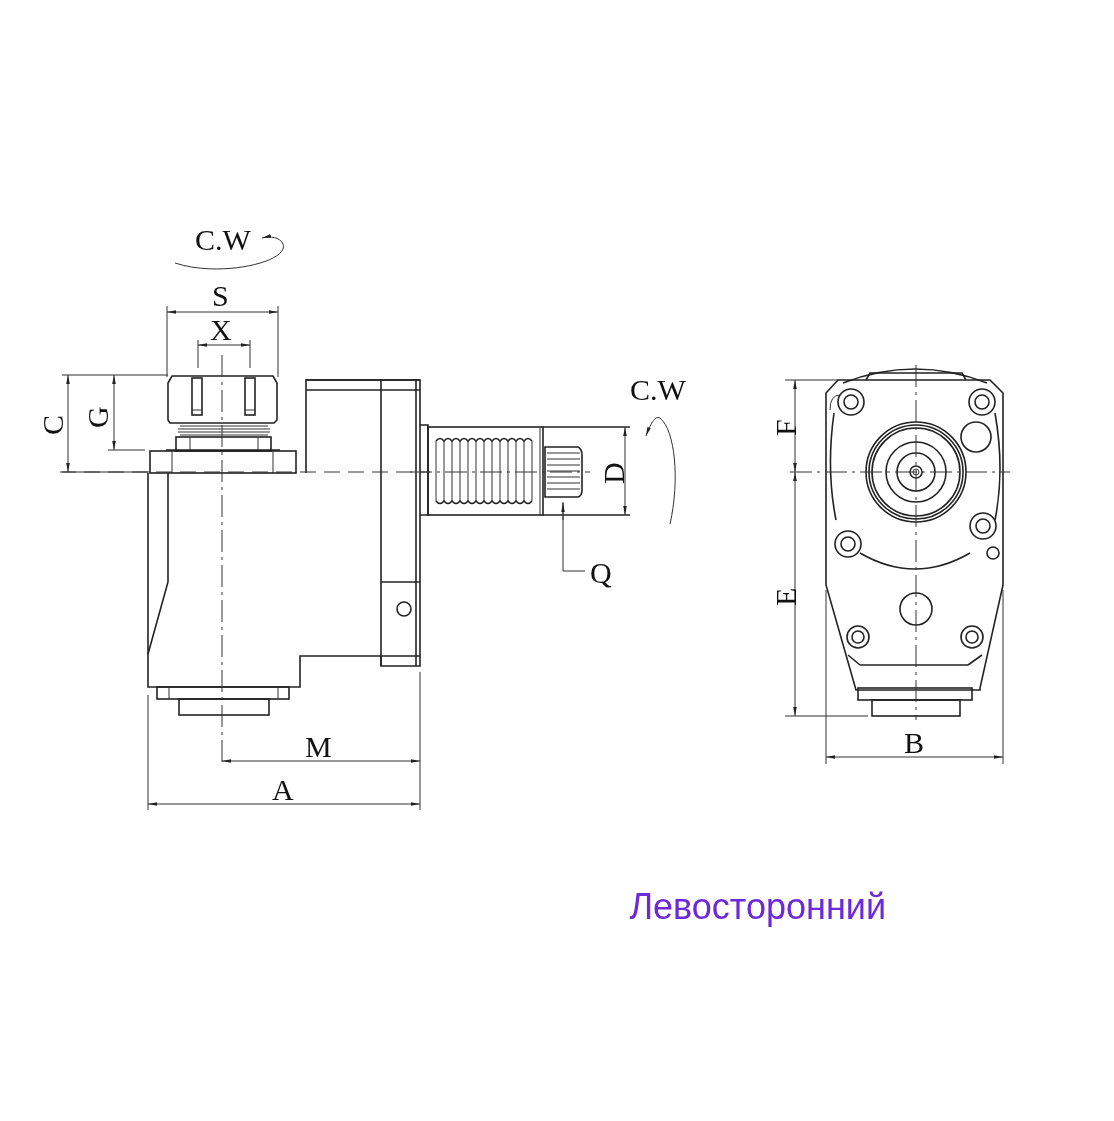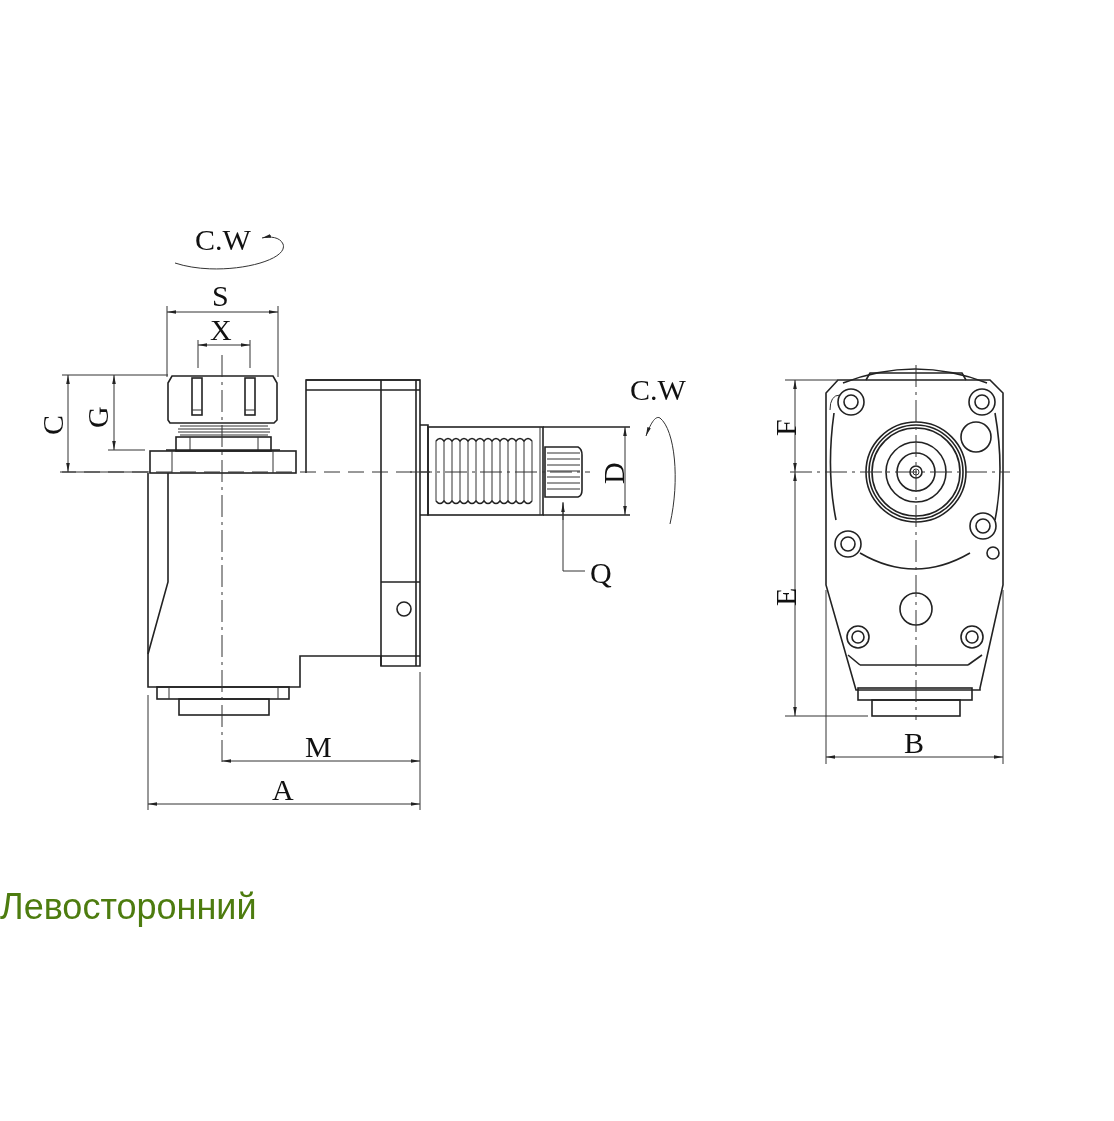--- a/index.html
+++ b/index.html
@@ -4,22 +4,22 @@
 <style>
   html, body { margin: 0; padding: 0; background: #ffffff; }
   body { width: 1114px; height: 1121px; position: relative; overflow: hidden; }
   #drawing { position: absolute; left: 0; top: 0; width: 1114px; height: 1121px; }
   .ln { stroke: #222; stroke-width: 1.6; fill: none; }
   .thin { stroke: #333; stroke-width: 1; fill: none; }
   .center { stroke: #333; stroke-width: 1; fill: none; stroke-dasharray: 22 5 3 5; }
   .dash { stroke: #333; stroke-width: 1; fill: none; stroke-dasharray: 16 8; }
   .dimtxt { font-family: "Liberation Serif", "DejaVu Serif", serif; font-size: 30px; fill: #111; }
   .caption {
-    position: absolute; left: 0; width: 886px; top: 886px; text-align: left;
-    font-family: "Liberation Sans", "DejaVu Sans", sans-serif; font-size: 36px; color: #4d7c0f;
+    position: absolute; left: 0; width: 886px; top: 886px; text-align: right;
+    font-family: "Liberation Sans", "DejaVu Sans", sans-serif; font-size: 36px; color: #6d28d9;
   }
 </style>
 </head>
 <body>
 
 <svg id="drawing" viewBox="0 0 1114 1121" xmlns="http://www.w3.org/2000/svg">
   <defs>
     <marker id="arr" viewBox="0 0 10 10" refX="10" refY="5" markerWidth="9" markerHeight="9" orient="auto-start-reverse">
       <path d="M0,3 L10,5 L0,7 z" fill="#222"></path>
     </marker>

